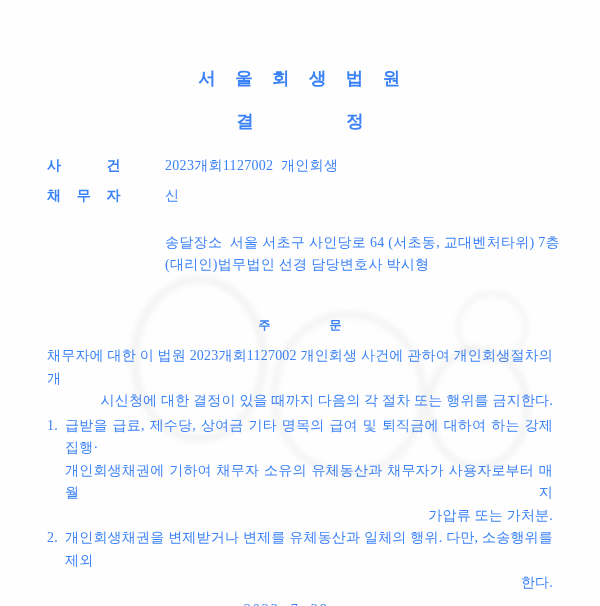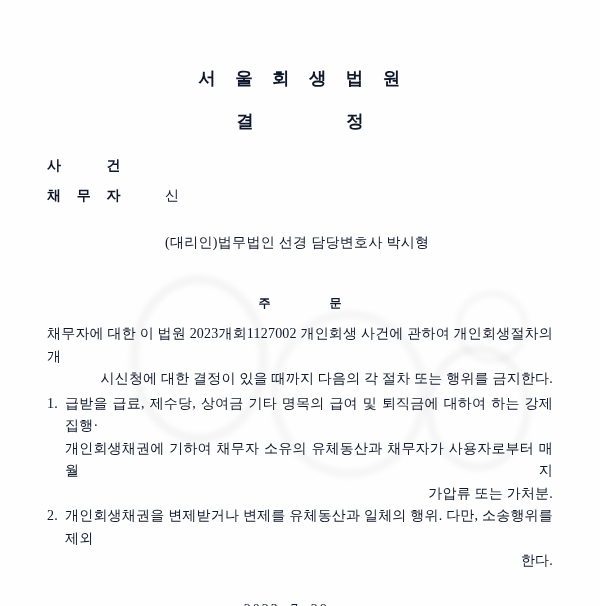--- a/index.html
+++ b/index.html
@@ -8,21 +8,21 @@
     background: #ffffff;
   }
   .page {
     position: relative;
     width: 600px;
     height: 606px;
     box-sizing: border-box;
     padding: 0 47px;
     overflow: hidden;
     background: #fefefe;
-    color: #0f172a;
+    color: #3b82f6;
     font-family: "Liberation Serif", "DejaVu Serif", serif;
     font-size: 14px;
   }
   
   .wm {
     position: absolute;
     border-radius: 50%;
     pointer-events: none;
     filter: blur(2px);
   }
@@ -119,28 +119,30 @@
   <div class="wm wm3"></div>
   <div class="wm wm4"></div>
 
   <h1 class="court-name">서 울 회 생 법 원</h1>
 
   <div class="doc-title">결 정</div>
 
   <div class="case-block">
     <div class="case-row">
       <span class="case-label">사 건</span>
+      <span class="case-value">2023개회1127002  개인회생</span>
     </div>
     <div class="case-row">
       <span class="case-label">채 무 자</span>
       <span class="case-value">신</span>
     </div>
   </div>
 
   <div class="address-block">
+    <div class="address-line">송달장소  서울 서초구 사인당로 64 (서초동, 교대벤처타위) 7층</div>
     <div class="address-line">(대리인)법무법인 선경 담당변호사 박시형</div>
   </div>
 
   <div class="section-heading heading-jumun">주 문</div>
 
   <div class="body-par">
     <div class="jline">채무자에 대한 이 법원 2023개회1127002 개인회생 사건에 관하여 개인회생절차의 개</div>
     <div class="lline">시신청에 대한 결정이 있을 때까지 다음의 각 절차 또는 행위를 금지한다.</div>
   </div>
 

